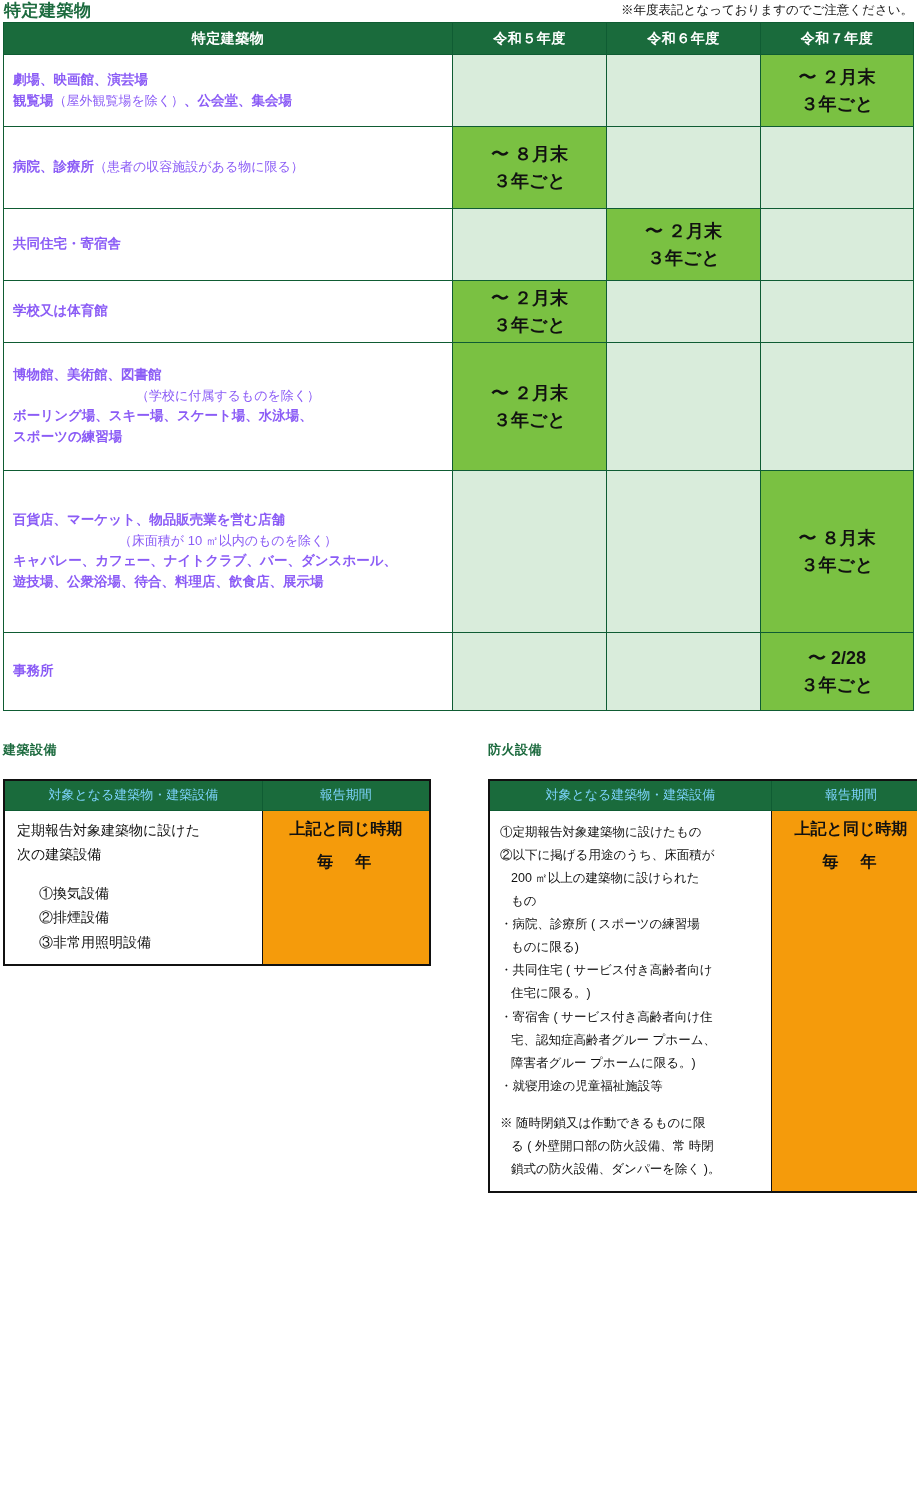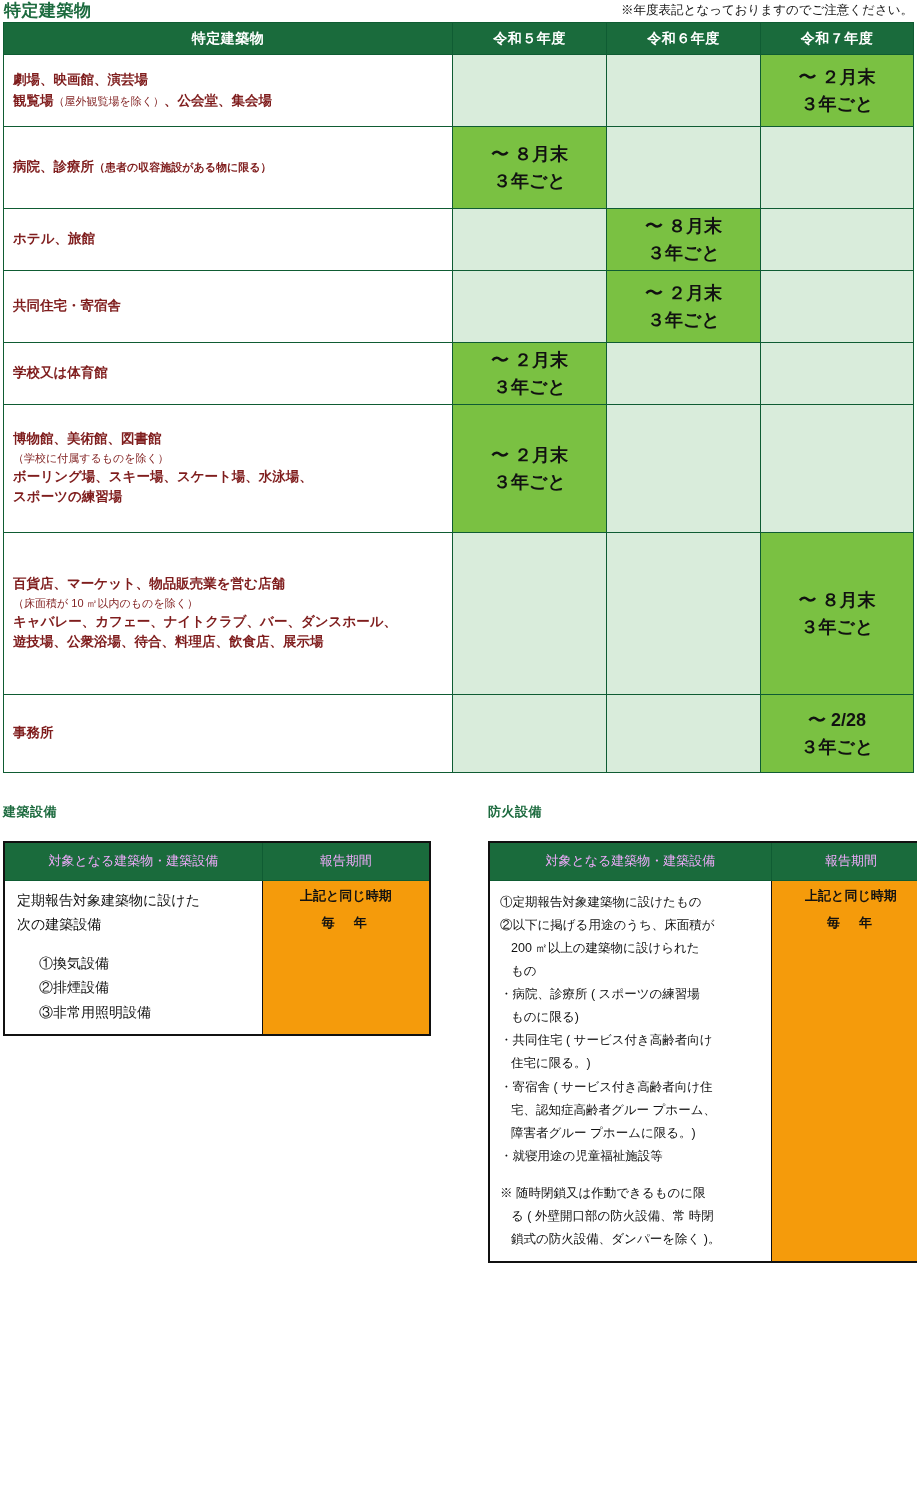--- a/index.html
+++ b/index.html
@@ -55,25 +55,25 @@
     font-weight: bold;
     height: 32px;
     text-align: center;
     letter-spacing: 0.5px;
   }
   td.cat {
     background: #ffffff;
     padding: 8px 9px;
     font-size: 13.5px;
     line-height: 1.55;
-    color: #7f1d1d;
+    color: #8b5cf6;
     margin-top: 20px;
   }
   td.cat .b { font-weight: bold; }
-  td.cat .sm { font-size: 11px; }
+  td.cat .sm { font-size: 13px; text-align: center; }
   td.cat .line { display: block; }
 
   td.yr {
     text-align: center;
     font-size: 18px;
     font-weight: bold;
     background: #d9ecdb;
     line-height: 1.5;
     color: #111;
   }
@@ -106,24 +106,24 @@
   table.sub {
     border-collapse: collapse;
     table-layout: fixed;
     border: 2px solid #111;
   }
   table.sub.l { width: 428px; }
   table.sub.r { width: 444px; }
 
   table.sub th {
     background: #1a6b3c;
-    color: #f0abfc;
+    color: #7dd3fc;
     font-size: 13px;
     font-weight: normal;
-    height: 38px;
+    height: 30px;
     text-align: center;
     border: 1px solid #0f5c33;
   }
   table.sub td {
     border: 1px solid #111;
     vertical-align: top;
   }
   td.subbody {
     background: #fff;
     padding: 7px 12px 10px 12px;
@@ -133,21 +133,21 @@
   td.subbody.small { font-size: 12.5px; line-height: 1.85; padding: 10px 10px; }
   td.subbody .ind1 { display: block; padding-left: 22px; }
   td.subbody .ind2 { display: block; padding-left: 12px; text-indent: -12px; }
   td.subbody .ind3 { display: block; padding-left: 22px; text-indent: -11px; }
   td.subbody .gap { display: block; height: 14px; }
 
   td.period {
     background: #F59B0B;
     text-align: center;
     vertical-align: middle;
-    font-size: 13px;
+    font-size: 16px;
     font-weight: bold;
     color: #111;
     line-height: 2.1;
   }
   td.period .l2 { display: block; letter-spacing: 3px; }
 </style>
 </head>
 <body>
 
 <div class="sec1">
@@ -176,32 +176,24 @@
           <td class="cat">
             <span class="line b">劇場、映画館、演芸場</span>
             <span class="line b"><span>観覧場</span><span class="sm" style="font-weight: normal;">（屋外観覧場を除く）</span><span>、公会堂、集会場</span></span>
           </td>
           <td class="yr"></td>
           <td class="yr"></td>
           <td class="yr on"><span>〜 ２月末</span><span class="l2">３年ごと</span></td>
         </tr>
         <tr style="height: 82px;">
           <td class="cat">
-            <span class="line b"><span>病院、診療所</span><span class="sm" style="font-weight: bold;">（患者の収容施設がある物に限る）</span><span></span></span>
+            <span class="line b"><span>病院、診療所</span><span class="sm" style="font-weight: normal;">（患者の収容施設がある物に限る）</span><span></span></span>
           </td>
           <td class="yr on"><span>〜 ８月末</span><span class="l2">３年ごと</span></td>
           <td class="yr"></td>
-          <td class="yr"></td>
-        </tr>
-        <tr style="height: 62px;">
-          <td class="cat">
-            <span class="line b">ホテル、旅館</span>
-          </td>
-          <td class="yr"></td>
-          <td class="yr on"><span>〜 ８月末</span><span class="l2">３年ごと</span></td>
           <td class="yr"></td>
         </tr>
         <tr style="height: 72px;">
           <td class="cat">
             <span class="line b">共同住宅・寄宿舎</span>
           </td>
           <td class="yr"></td>
           <td class="yr on"><span>〜 ２月末</span><span class="l2">３年ごと</span></td>
           <td class="yr"></td>
         </tr>

